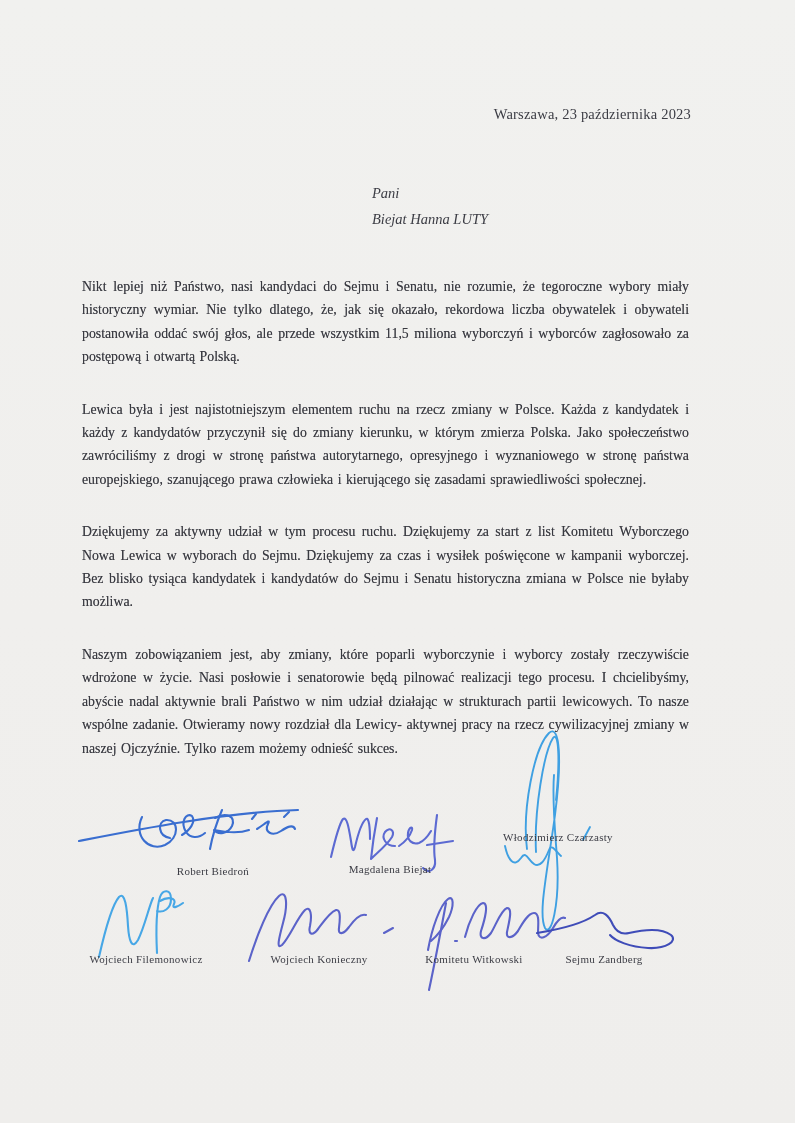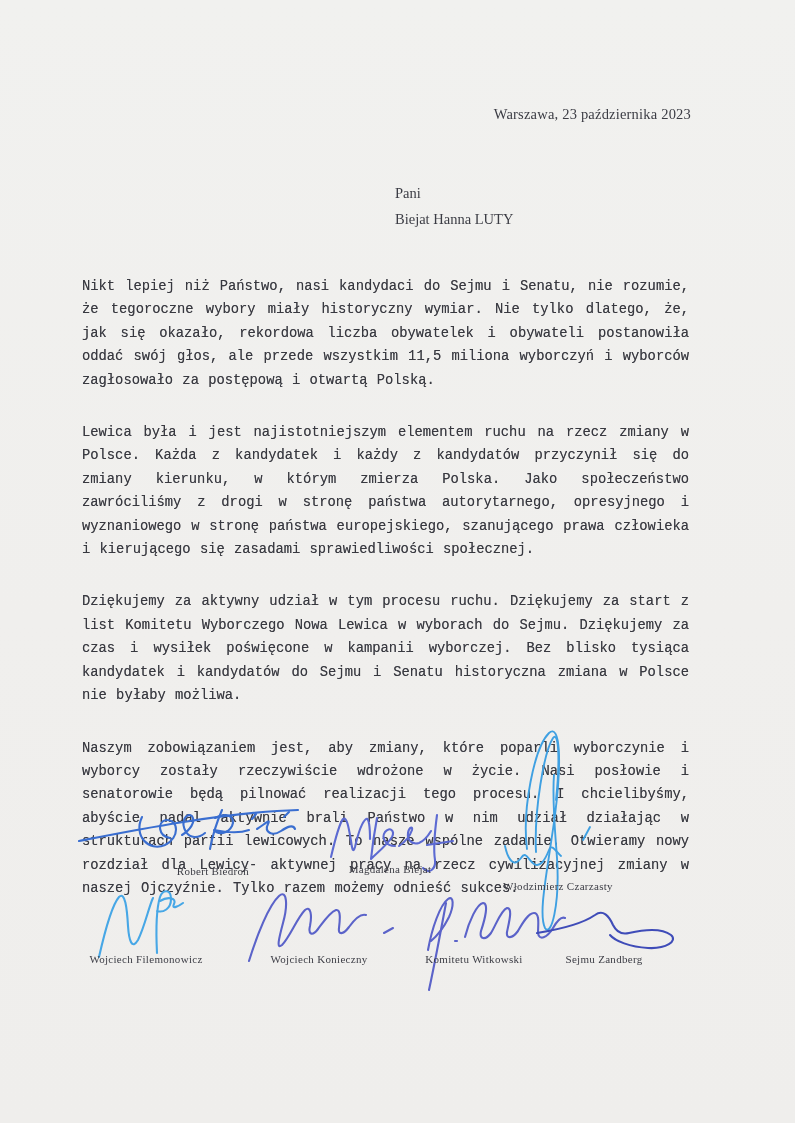--- a/index.html
+++ b/index.html
@@ -17,39 +17,39 @@
   }
   .date-line {
     position: absolute;
     top: 106px; right: 104px;
     font-size: 14.5px;
     letter-spacing: 0.2px;
     color: #3b3c44;
   }
   .recipient {
     position: absolute;
-    left: 395px; top: 181px;
+    left: 372px; top: 181px;
     font-size: 14.5px;
     line-height: 25.5px;
     color: #3b3c44;
+    font-style: italic;
   }
   .letter-body {
     position: absolute;
     left: 82px; top: 275px;
     width: 607px;
     font-size: 13.8px;
     line-height: 23.4px;
     color: #383940;
     text-shadow: 0 0 0.3px rgba(40,40,50,0.55);
   }
   .letter-body p {
     margin: 0 0 29px 0;
     text-align: justify;
     word-spacing: 1px;
-    font-family: Liberation Mono, monospace;
   }
   .sig-overlay {
     position: absolute;
     left: 0; top: 0;
     width: 795px; height: 1123px;
     pointer-events: none;
   }
   .sig-overlay g {
     fill: none;
     stroke-linecap: round;
@@ -130,20 +130,20 @@
     </g>
 
     <g stroke-width="2.1" stroke="#3f4cb8">
       <path d="M 537 933 C 562 929, 582 924, 595 915 C 603 909, 609 916, 613 925 C 616 931, 621 935, 629 933 C 647 929, 663 929, 671 935 C 678 941, 666 949, 648 948 C 630 947, 615 941, 610 935"></path>
     </g>
   </svg>
 
   <div>
     <div class="sig-name" style="left:213px; top:865px">Robert Biedroń</div>
     <div class="sig-name" style="left:390px; top:863px">Magdalena Biejat</div>
-    <div class="sig-name" style="left:558px; top:880px">Włodzimierz Czarzasty</div>
+    <div class="sig-name" style="left:558px; top:831px">Włodzimierz Czarzasty</div>
     <div class="sig-name" style="left:146px; top:953px">Wojciech Filemonowicz</div>
     <div class="sig-name" style="left:319px; top:953px">Wojciech Konieczny</div>
     <div class="sig-name" style="left:474px; top:953px">Komitetu Witkowski</div>
     <div class="sig-name" style="left:604px; top:953px">Sejmu Zandberg</div>
   </div>
 
 </div>
 
 </body></html>

